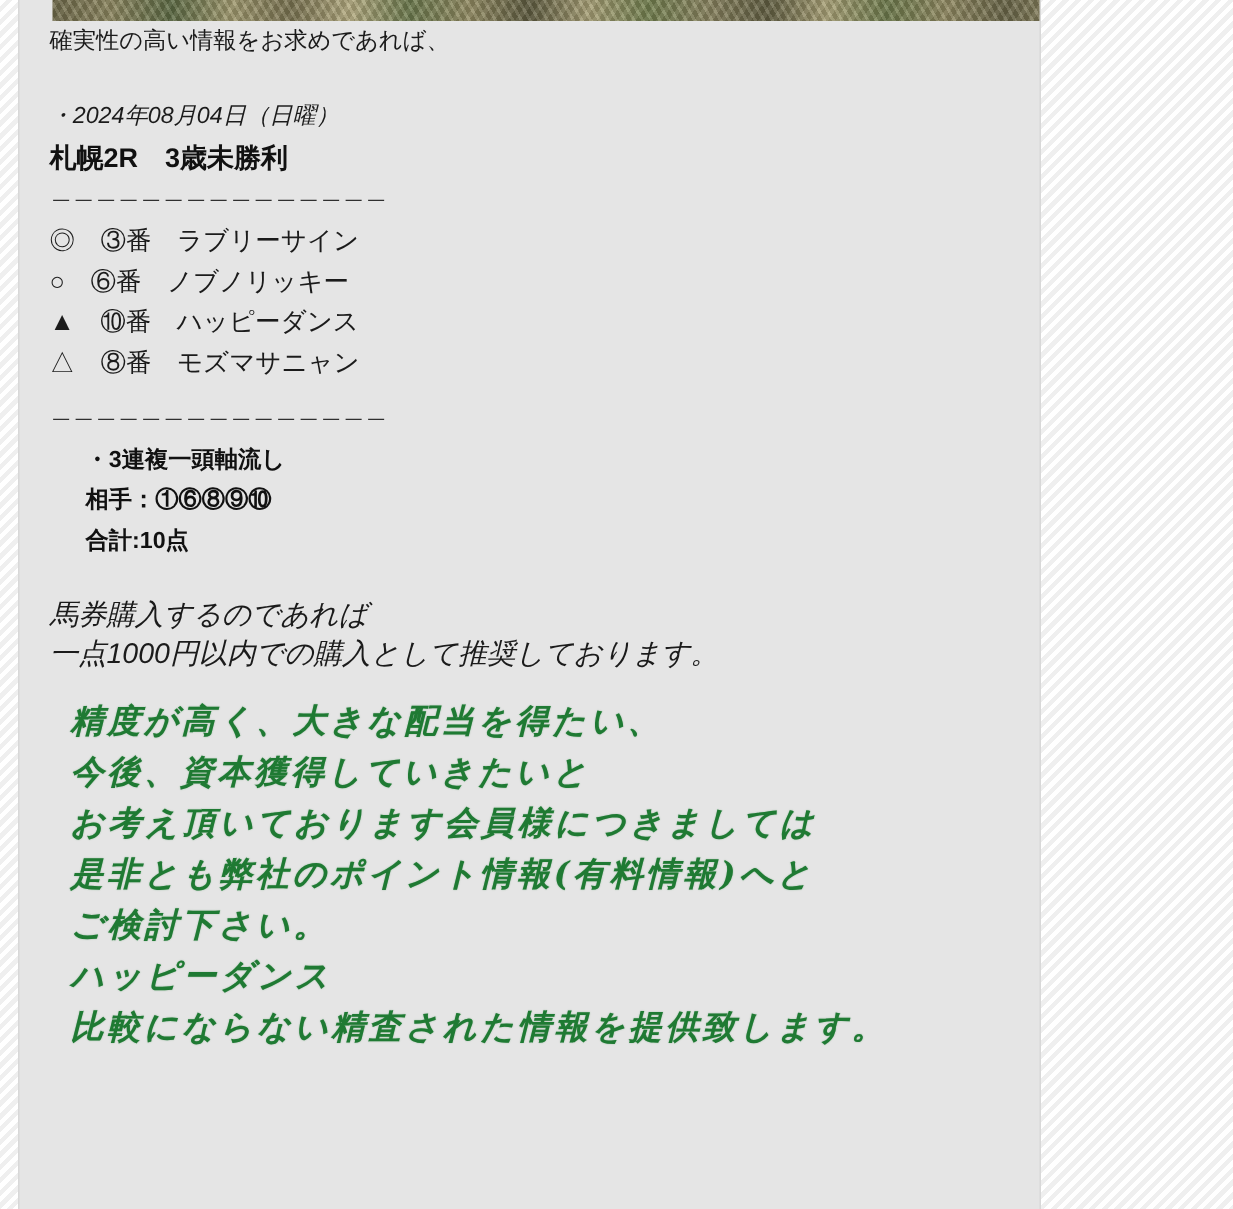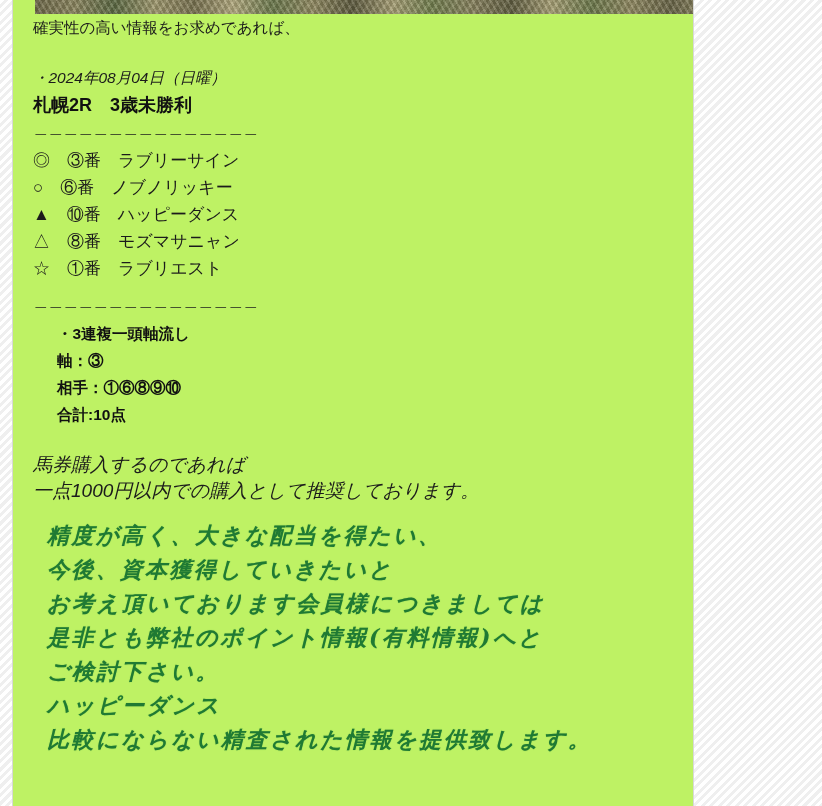--- a/index.html
+++ b/index.html
@@ -24,21 +24,21 @@
       repeating-linear-gradient(135deg,
         #ffffff 0px, #ffffff 3px,
         #efefef 3px, #efefef 6px);
   }
   #content-frame {
     position: absolute;
     top: 0;
     left: 12px;
     width: 682px;
     height: 806px;
-    background: #bef264;
+    background: #e5e5e5;
     border-left: 1px solid #d8d8d8;
     border-right: 1px solid #d8d8d8;
     box-sizing: border-box;
     overflow: hidden;
   }
   #banner-image {
     position: absolute;
     top: 0;
     left: 22px;
     width: 662px;
@@ -157,30 +157,28 @@
     <div class="date-line">・2024年08月04日（日曜）</div>
     <div class="race-title">札幌2R　3歳未勝利</div>
     <div class="rule">＿＿＿＿＿＿＿＿＿＿＿＿＿＿＿</div>
 
     <div class="spacer-sm"></div>
 
     <div class="pick-row"><span>◎</span>　<span>③番</span>　<span>ラブリーサイン</span></div>
     <div class="pick-row"><span>○</span>　<span>⑥番</span>　<span>ノブノリッキー</span></div>
     <div class="pick-row"><span>▲</span>　<span>⑩番</span>　<span>ハッピーダンス</span></div>
     <div class="pick-row"><span>△</span>　<span>⑧番</span>　<span>モズマサニャン</span></div>
-    <div class="pick-row"><span>☆</span>　<span>①番</span>　<span>ラブリエスト</span></div>
 
     <div class="spacer-sm"></div>
 
     <div class="rule">＿＿＿＿＿＿＿＿＿＿＿＿＿＿＿</div>
 
     <div class="spacer-sm"></div>
 
     <div class="bold-line">・3連複一頭軸流し</div>
-    <div class="bold-line">軸：③</div>
     <div class="bold-line">相手：①⑥⑧⑨⑩</div>
     <div class="bold-line">合計:10点</div>
 
     <div class="spacer-lg"></div>
 
     <div class="note-line">馬券購入するのであれば</div>
     <div class="note-line">一点1000円以内での購入として推奨しております。</div>
 
     <div id="handwrite-box">
       <div class="hw-line">精度が高く、大きな配当を得たい、</div>

